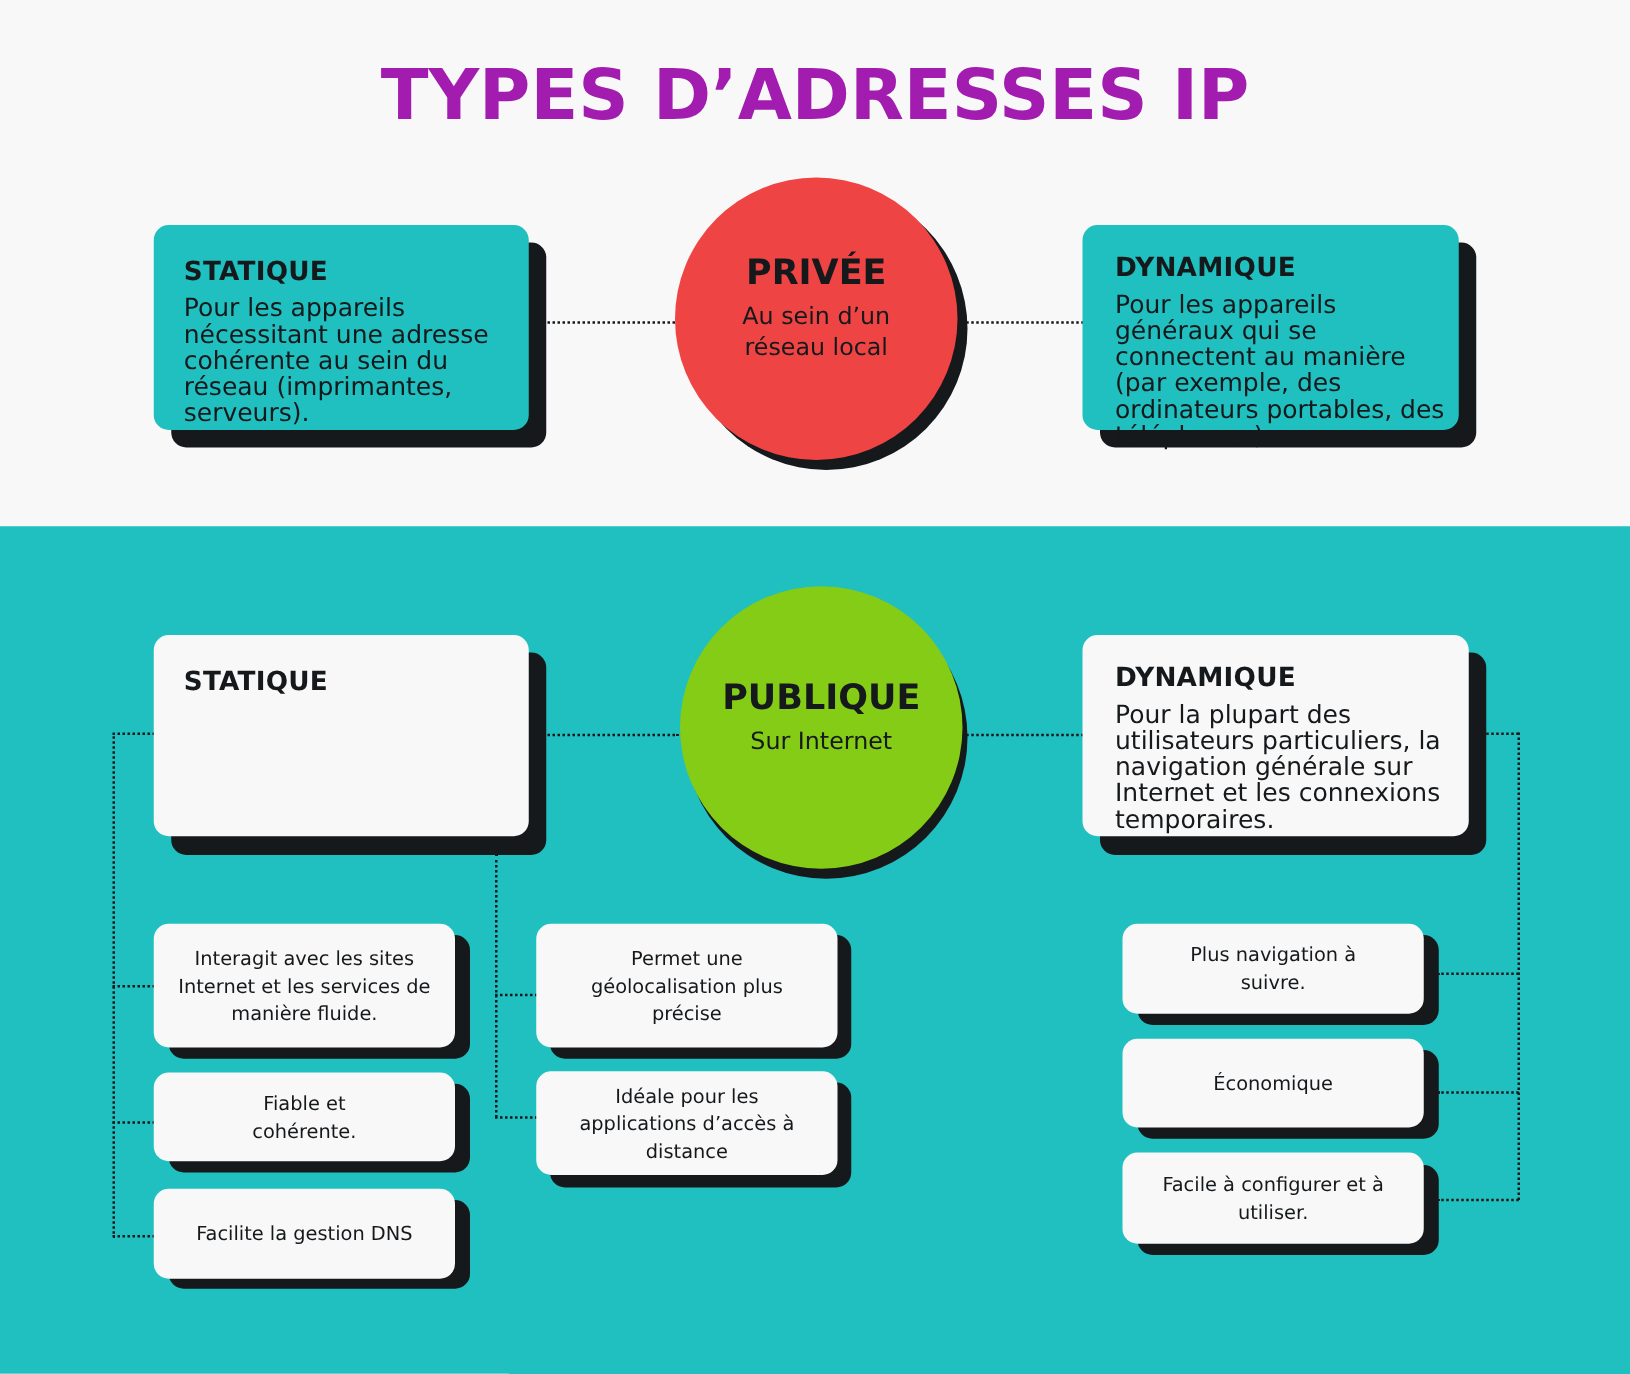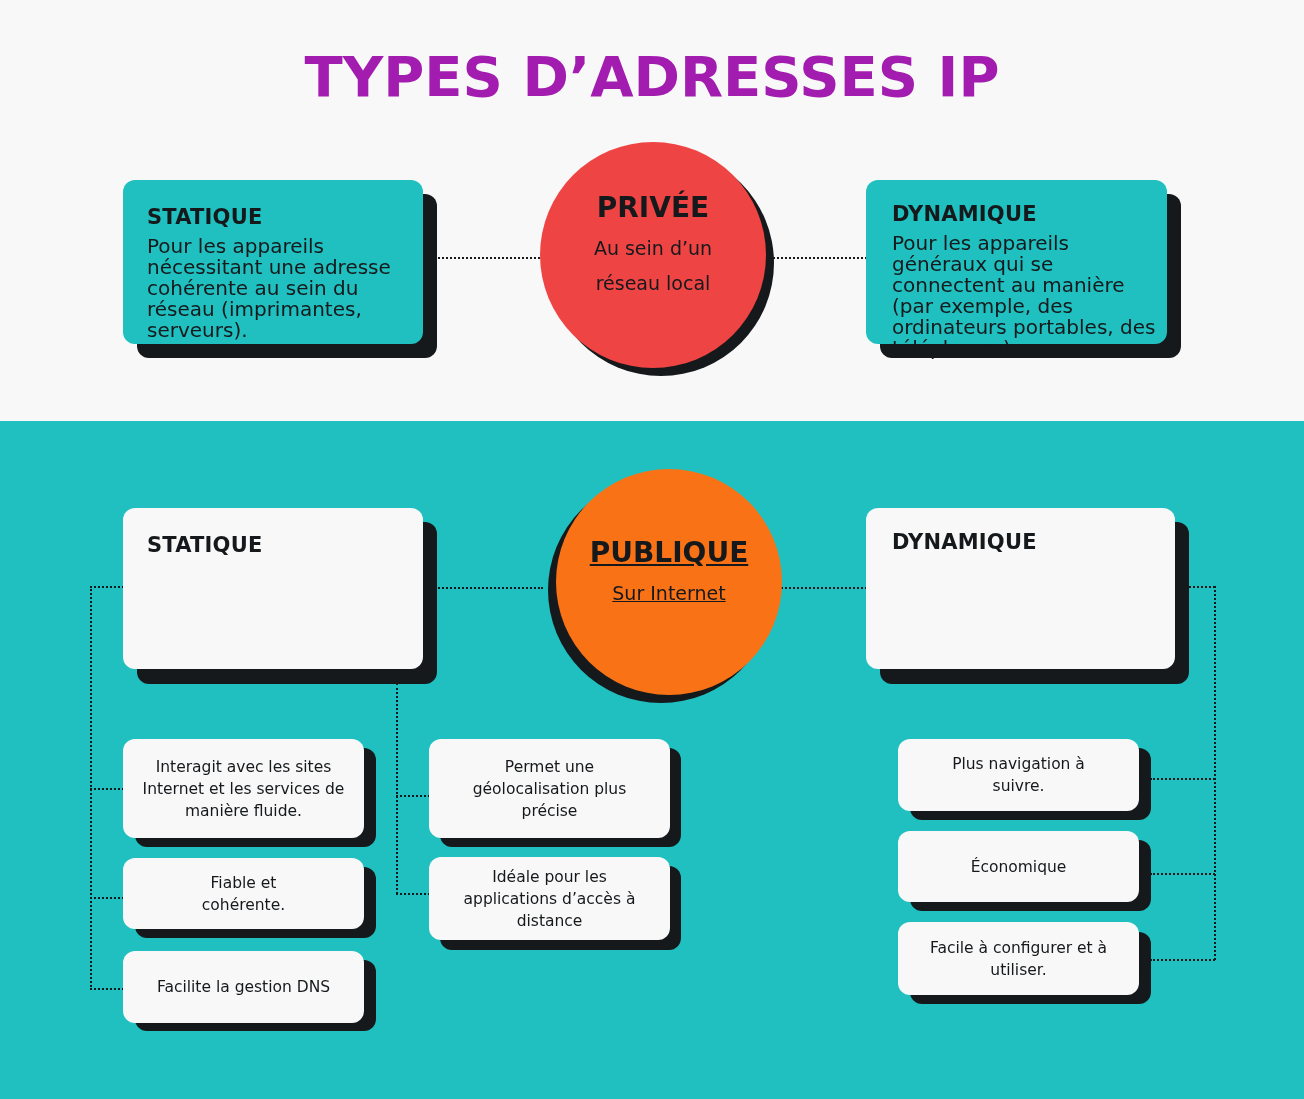--- a/index.html
+++ b/index.html
@@ -15,21 +15,21 @@
   .shadow { position: absolute; border-radius: 12px; background: #16191c; z-index: 1; }
   .card.teal { background: #1fc0bf; }
   .card.white { background: #f8f8f8; }
   .card .head { font-weight: 700; font-size: 21px; line-height: 26px; letter-spacing: 0.2px; }
   .card .desc { font-size: 20px; line-height: 21px; margin-top: 6px; }
 
   .circle { position: absolute; border-radius: 50%; z-index: 2; display: flex; flex-direction: column;
             align-items: center; justify-content: center; text-align: center; }
   .circle-shadow { position: absolute; border-radius: 50%; background: #16191c; z-index: 1; }
   .circle .ctitle { font-weight: 700; font-size: 28px; line-height: 34px; margin-top: -18px; }
-  .circle .csub { font-size: 19px; line-height: 35px; margin-top: 6px; }
+  .circle .csub { font-size: 19px; line-height: 25px; margin-top: 6px; }
 
   .small { position: absolute; border-radius: 12px; background: #f8f8f8; z-index: 2;
            display: flex; align-items: center; justify-content: center; text-align: center;
            font-size: 15.5px; line-height: 22px; padding: 0 16px; }
   .small-shadow { position: absolute; border-radius: 12px; background: #16191c; z-index: 1; }
 
   .hline { position: absolute; height: 0; border-top: 2px dotted #16191c; z-index: 0; }
   .vline { position: absolute; width: 0; border-left: 2px dotted #16191c; z-index: 0; }
 </style>
 </head>
@@ -79,28 +79,29 @@
 <div class="hline" style="left:1150px; top:778px; width:65px;"></div>
 <div class="hline" style="left:1150px; top:873px; width:65px;"></div>
 <div class="hline" style="left:1150px; top:959px; width:65px;"></div>
 
 <div class="shadow" style="left:137px; top:522px; width:300px; height:162px;"></div>
 <div class="card white" style="left:123px; top:508px; width:300px; height:161px; padding:24px 14px 0 24px;">
   <div class="head">STATIQUE</div>
 </div>
 
 <div class="circle-shadow" style="left:548px; top:477px; width:226px; height:226px;"></div>
-<div class="circle" style="left:556px; top:469px; width:226px; height:226px; background:#f97316;text-decoration:underline;">
+<div class="circle" style="left:544px; top:469px; width:226px; height:226px; background:#84cc16;">
   <div class="ctitle">PUBLIQUE</div>
   <div class="csub">Sur Internet</div>
 </div>
 
 <div class="shadow" style="left:880px; top:522px; width:309px; height:162px;"></div>
 <div class="card white" style="left:866px; top:508px; width:309px; height:161px; padding:21px 10px 0 26px;">
   <div class="head">DYNAMIQUE</div>
+  <div class="desc">Pour la plupart des utilisateurs particuliers, la navigation générale sur Internet et les connexions temporaires.</div>
 </div>
 
 <div class="small-shadow" style="left:135px; top:748px; width:241px; height:99px;"></div>
 <div class="small" style="left:123px; top:739px; width:241px; height:99px;">Interagit avec les sites Internet et les services de manière fluide.</div>
 
 <div class="small-shadow" style="left:135px; top:867px; width:241px; height:71px;"></div>
 <div class="small" style="left:123px; top:858px; width:241px; height:71px; padding:0 70px;">Fiable et cohérente.</div>
 
 <div class="small-shadow" style="left:135px; top:960px; width:241px; height:71px;"></div>
 <div class="small" style="left:123px; top:951px; width:241px; height:72px; padding:0 30px;">Facilite la gestion DNS</div>

